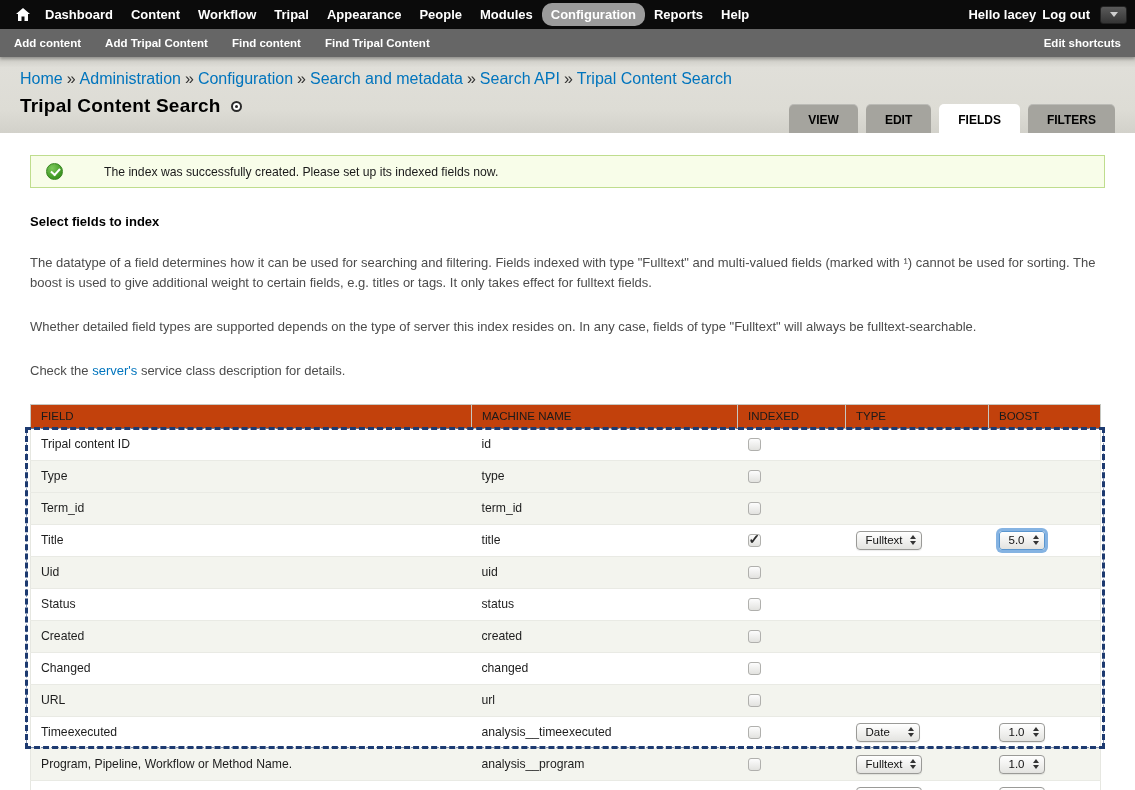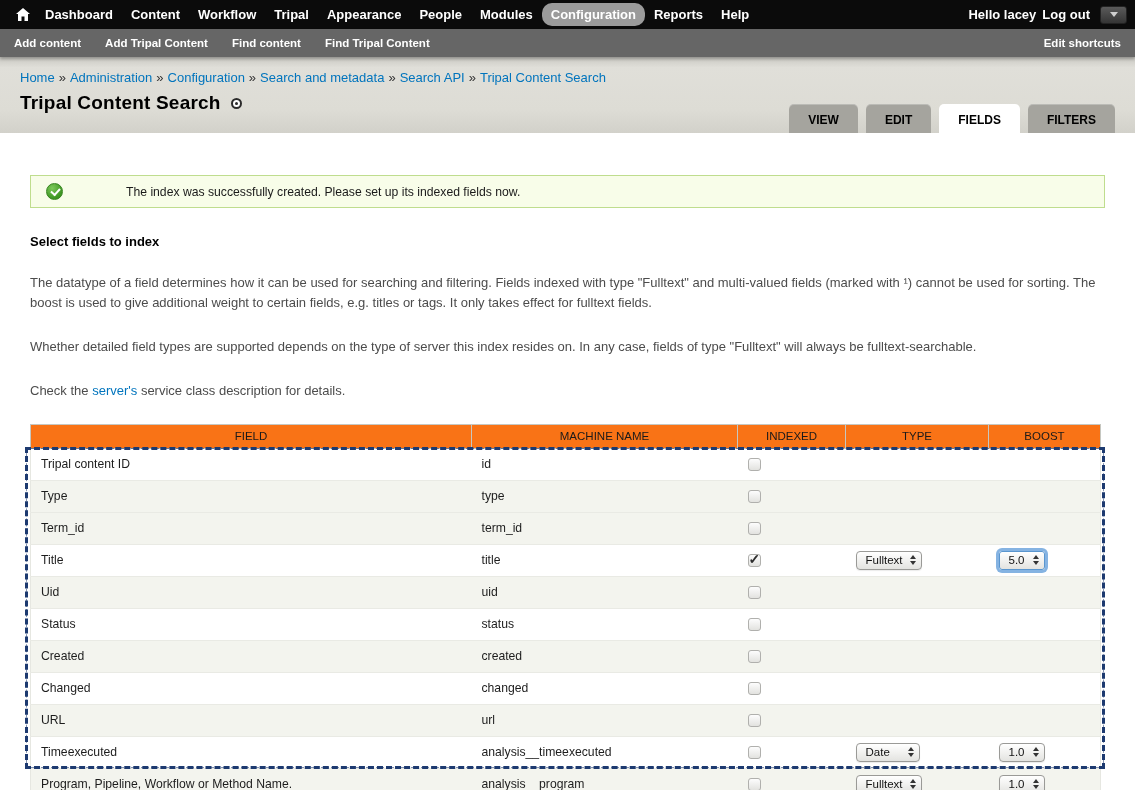--- a/index.html
+++ b/index.html
@@ -25,63 +25,63 @@
   .shortcut-bar { height:28px; background:#666; display:flex; align-items:center;
     gap:24px; padding:0 14px; color:#fff; font-size:11.5px; font-weight:bold;
     position:relative; z-index:5; box-shadow:0 2px 3px rgba(0,0,0,.28); }
   .shortcut-bar .sitem { cursor:pointer; white-space:nowrap; }
   .shortcut-bar .edit-shortcuts { margin-left:auto;padding-left:18px; }
 
   
   .page-header { height:76px; position:relative;
     background:linear-gradient(180deg,#c9c8c2 0,#e0dfd9 14%,#dddcd5 70%,#d2d1ca 100%);
     padding:13px 20px 0 20px; }
-  .breadcrumb { font-size:13px; color:#333; }
+  .breadcrumb { font-size:16px; color:#333; }
   .breadcrumb a { color:#0074bd; text-decoration:none; cursor:pointer; }
   .breadcrumb .sep { margin:0 4px; color:#333; }
   .title-row { display:flex; align-items:center; gap:10px; margin-top:7px; }
   .page-title { font-size:19px; font-weight:bold; color:#000; letter-spacing:.2px; }
   .shortcut-toggle { width:11px; height:11px; border:2px solid #2b2b2b; border-radius:50%;
     position:relative; cursor:pointer; background:#fff; }
   .shortcut-toggle::after { content:""; position:absolute; left:2px; top:2px; width:3px;
     height:3px; background:#2b2b2b; border-radius:50%; }
   .tabs { position:absolute; right:20px; bottom:0; display:flex; gap:8px; }
   .tab { background:#a5a49e; color:#000; font-size:12px; font-weight:bold;
     padding:9px 19px 6px; border-radius:5px 5px 0 0; cursor:pointer;
     box-shadow:inset 0 1px 0 rgba(255,255,255,.25); }
   .tab.active { background:#fff; box-shadow:none; }
 
   
   .content { padding:22px 30px 0 30px; }
 
   .status-box { position:relative; border:1px solid #bfdd8e; background:#f8fde9;
-    padding:8px 10px 8px 95px; font-size:12.2px; color:#234600; min-height:33px;
-    display:flex; align-items:center;margin-top:20px; }
+    padding:8px 10px 8px 73px; font-size:12.2px; color:#234600; min-height:33px;
+    display:flex; align-items:center; }
   .check-icon { position:absolute; left:15px; top:7px; width:17px; height:17px;
     border-radius:50%; border:1px solid #35841e;
     background:radial-gradient(circle at 35% 28%,#7cc95a,#3e9623 70%); }
   .check-icon::after { content:""; position:absolute; left:4px; top:4px; width:7px;
     height:4px; border-left:2px solid #fff; border-bottom:2px solid #fff;
     transform:rotate(-48deg); }
   .status-text { color:#1a1a1a; }
 
   .section-heading { margin-top:26px; font-size:13px; font-weight:bold; color:#000; }
   .para { margin-top:24px; font-size:13px; line-height:1.55; color:#4c4c4c; }
   .para a { color:#0074bd; text-decoration:none; cursor:pointer; }
 
   
   .table-wrap { position:relative; margin-top:22px; }
   table { width:1070px; border-collapse:collapse; table-layout:fixed; }
   col.c-field   { width:441px; }
   col.c-machine { width:266px; }
   col.c-indexed { width:108px; }
   col.c-type    { width:143px; }
   col.c-boost   { width:112px; }
-  thead th { background:#f97316; border:1px solid #c6c7c1; border-bottom:1px solid #bebfb9;
-    font-weight:normal; font-size:11.5px; color:#1a1a1a; text-align:center;
+  thead th { background:#c2410c; border:1px solid #c6c7c1; border-bottom:1px solid #bebfb9;
+    font-weight:normal; font-size:11.5px; color:#1a1a1a; text-align:left;
     padding:5px 10px; height:24px; }
   tbody td { padding:0 10px; height:32px; font-size:12.2px; color:#1d1d1d;
     border-bottom:1px solid #e9eae4; background:#fff; }
   tbody tr.alt td { background:#f3f4ee; }
   tbody td:first-child { border-left:1px solid #e6e7e1; }
   tbody td:last-child { border-right:1px solid #e6e7e1; }
 
   
   input.cb { -webkit-appearance:none; appearance:none; width:13px; height:13px;
     border:1px solid #b0b0ad; border-radius:3px; cursor:pointer; position:relative;

